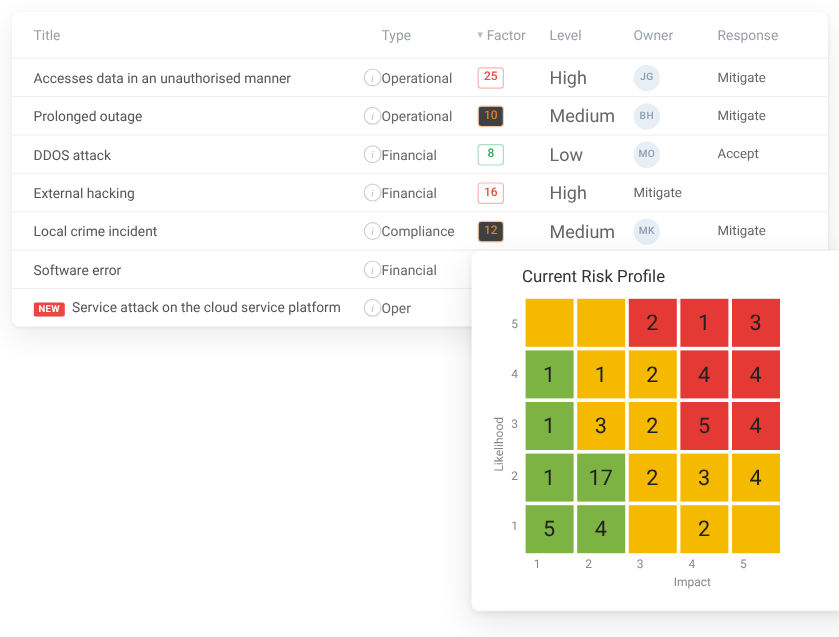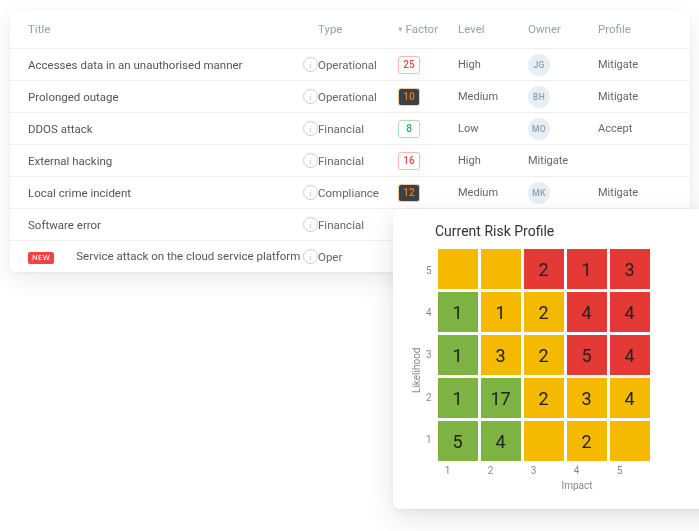--- a/index.html
+++ b/index.html
@@ -29,36 +29,36 @@
 .info-icon {
   width: 15px; height: 15px; border-radius: 50%;
   border: 1px solid #d0d0d0; color: #c0c0c0;
   display: inline-flex; align-items: center; justify-content: center;
   font-size: 9px; font-style: italic; font-family: Georgia, serif;
   flex-shrink: 0;
 }
 .new-badge {
   display: inline-block;
   background: #ef4444; color: #fff;
-  font-size: 8px; font-weight: 400;
+  font-size: 8px; font-weight: 700;
   padding: 1.5px 4px; border-radius: 2px;
-  margin-right: 22px; letter-spacing: 0.3px;
+  margin-right: 6px; letter-spacing: 0.3px;
 }
 .type-cell { color: #666; font-size: 11.5px; }
 .factor-cell { }
 .factor-badge {
   display: inline-flex; align-items: center; justify-content: center;
   min-width: 22px; height: 18px; padding: 0 4px;
   border-radius: 3px; font-size: 10px; font-weight: 500;
   border: 1px solid;
 }
 .fb-red    { color: #e74c3c; border-color: #f5b7b1; background: #fff; }
 .fb-orange { color: #e67e22; border-color: #f5cba7; background: #404040; }
 .fb-green  { color: #27ae60; border-color: #a9dfbf; background: #fff; }
-.level-cell { color: #666; font-size: 11px; }
+.level-cell { color: #666; font-size: 15px; }
 .owner-cell { }
 .avatar {
   width: 22px; height: 22px; border-radius: 50%;
   background: #e8eef5; color: #8b9db5;
   display: inline-flex; align-items: center; justify-content: center;
   font-size: 8.5px; font-weight: 500; letter-spacing: 0.3px;
 }
 .response-cell { color: #666; font-size: 11px; }
 .chev-down { font-size: 9px; color: #bbb; }
 
@@ -101,21 +101,21 @@
 <div class="panel-table">
   <div class="thead">
     <div>Title</div>
     <div>Type</div>
     <div class="factor-head">
       <span class="chev-down">▾</span>
       <span>Factor</span>
     </div>
     <div>Level</div>
     <div>Owner</div>
-    <div>Profile</div>
+    <div>Response</div>
   </div>
   <div id="tbody">
       <div class="trow">
         <div class="title-cell">
           <span class="title-text"><span>Accesses data in an unauthorised manner</span></span>
           <span class="info-icon">i</span>
         </div>
         <div class="type-cell">Operational</div>
         <div class="factor-cell"><span class="factor-badge fb-red">25</span></div>
         <div class="level-cell">High</div>

